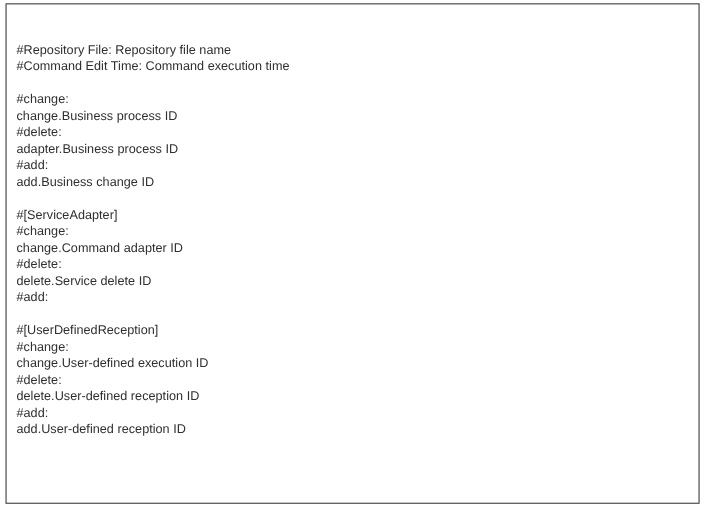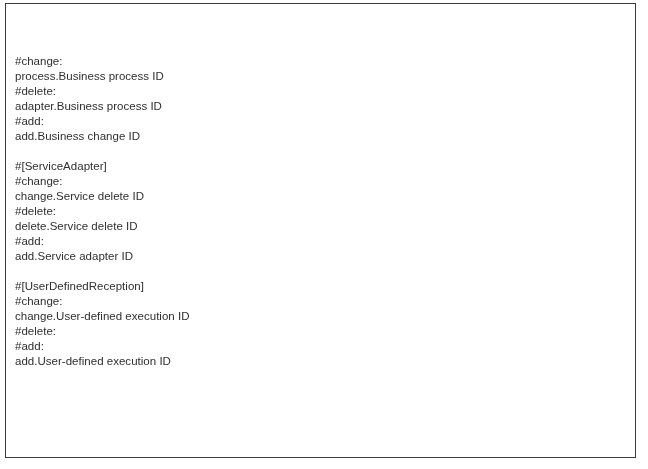--- a/index.html
+++ b/index.html
@@ -41,36 +41,38 @@
   }
   .code-line.blank {
     color: transparent;
   }
 </style>
 </head>
 <body>
 
 <div id="doc-frame">
   <div id="code-listing">
+      <div class="code-line">#Repository File: Repository file name</div>
+      <div class="code-line">#Command Edit Time: Command execution time</div>
       <div class="code-line blank">&nbsp;</div>
       <div class="code-line">#change:</div>
-      <div class="code-line">process.Business process ID</div>
+      <div class="code-line">change.Business process ID</div>
       <div class="code-line">#delete:</div>
       <div class="code-line">adapter.Business process ID</div>
       <div class="code-line">#add:</div>
       <div class="code-line">add.Business change ID</div>
       <div class="code-line blank">&nbsp;</div>
       <div class="code-line">#[ServiceAdapter]</div>
       <div class="code-line">#change:</div>
-      <div class="code-line">change.Service delete ID</div>
+      <div class="code-line">change.Command adapter ID</div>
       <div class="code-line">#delete:</div>
       <div class="code-line">delete.Service delete ID</div>
       <div class="code-line">#add:</div>
-      <div class="code-line">add.Service adapter ID</div>
       <div class="code-line blank">&nbsp;</div>
       <div class="code-line">#[UserDefinedReception]</div>
       <div class="code-line">#change:</div>
       <div class="code-line">change.User-defined execution ID</div>
       <div class="code-line">#delete:</div>
+      <div class="code-line">delete.User-defined reception ID</div>
       <div class="code-line">#add:</div>
-      <div class="code-line">add.User-defined execution ID</div>
+      <div class="code-line">add.User-defined reception ID</div>
     </div>
 </div>
 
 </body></html>

